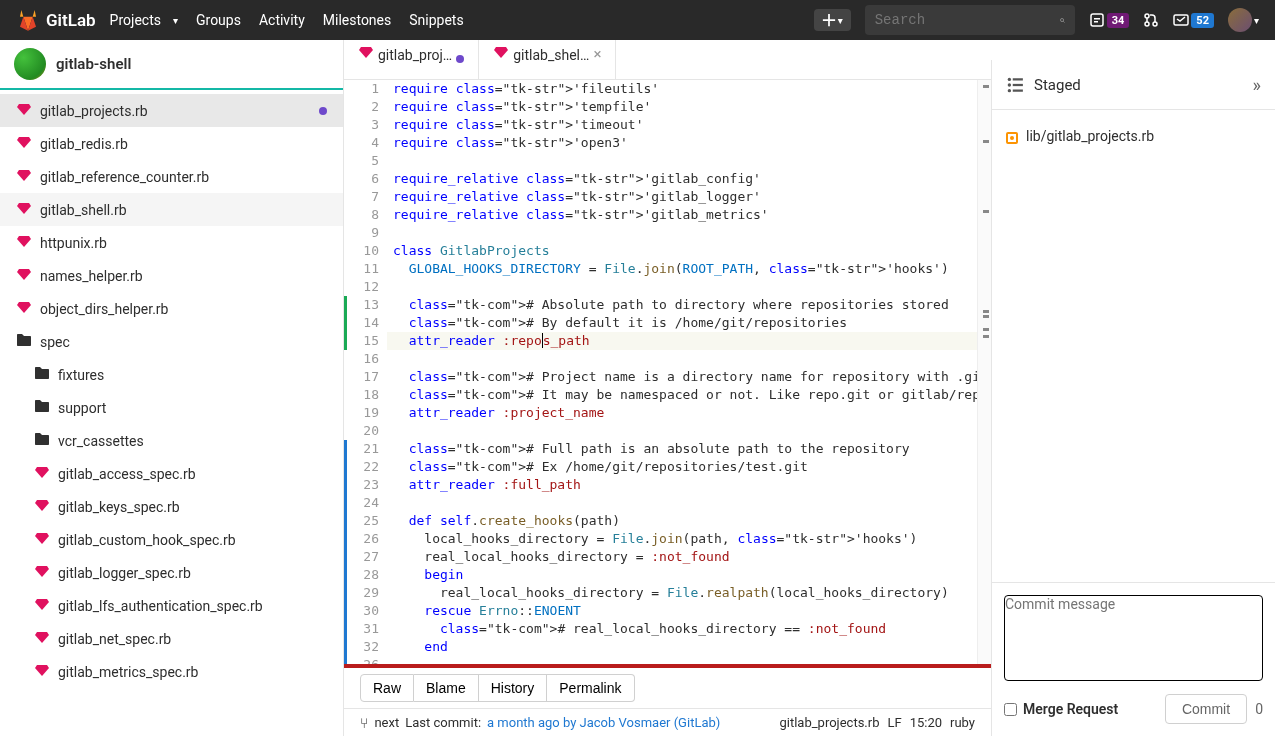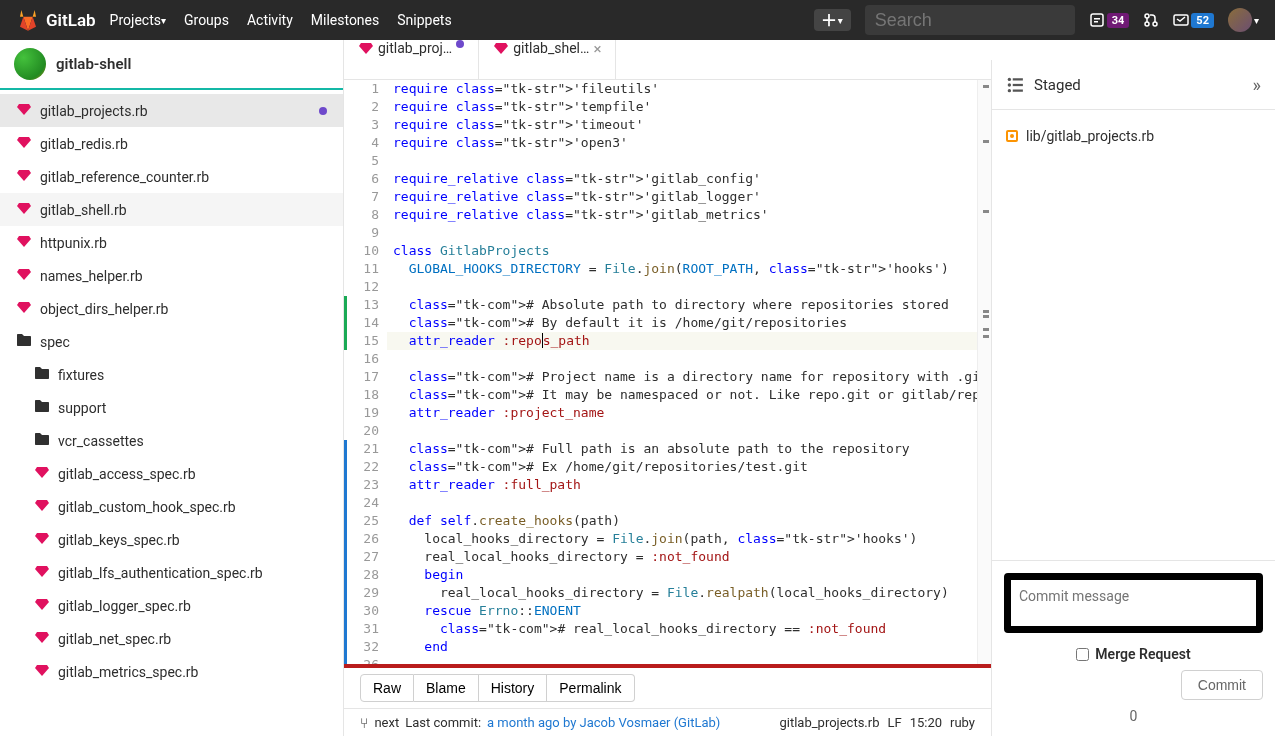--- a/index.html
+++ b/index.html
@@ -3,25 +3,25 @@
 <meta charset="utf-8">
 <style>
 * { margin: 0; padding: 0; box-sizing: border-box; }
 body { font-family: -apple-system, BlinkMacSystemFont, "Segoe UI", Roboto, sans-serif; font-size: 14px; color: #2e2e2e; background: #fff; width: 1275px; height: 736px; overflow: hidden; }
 
 
 .header { background: #292929; height: 40px; display: flex; align-items: center; padding: 0 16px; color: #fff; }
 .logo { display: flex; align-items: center; gap: 6px; font-weight: 600; font-size: 17px; margin-right: 14px; }
 .logo svg { width: 24px; height: 24px; }
 .nav { display: flex; gap: 18px; align-items: center; }
-.nav-item { color: #fff; font-size: 14px; cursor: pointer; display: flex; align-items: center; gap: 0; }
+.nav-item { color: #fff; font-size: 14px; cursor: pointer; display: flex; align-items: center; gap: 12px; }
 .header-right { margin-left: auto; display: flex; align-items: center; gap: 14px; }
 .plus-btn { background: #444; border-radius: 4px; padding: 4px 8px; display: flex; align-items: center; gap: 2px; cursor: pointer; }
 .search-box { background: #3a3a3a; border-radius: 4px; height: 30px; width: 210px; display: flex; align-items: center; padding: 0 10px; color: #aaa; gap: 8px; }
-.search-box input { background: transparent; border: none; outline: none; color: #f97316; flex: 1; font-size: 18px; }
+.search-box input { background: transparent; border: none; outline: none; color: #f97316; flex: 1; font-size: 14px; font-family: Liberation Mono, monospace; }
 .header-icon { display: flex; align-items: center; gap: 2px; cursor: pointer; position: relative; }
 .badge { background: #701a75; color: #fff; font-size: 11px; font-weight: 700; padding: 1px 5px; border-radius: 3px; }
 .badge-blue { background: #1f78d1; }
 .avatar { width: 24px; height: 24px; border-radius: 50%; background: linear-gradient(135deg,#8a6d3b,#6b4e71); }
 
 
 .main { display: flex; height: calc(736px - 40px); }
 
 
 .sidebar { width: 344px; border-right: 1px solid #e5e5e5; display: flex; flex-direction: column; overflow: hidden; }
@@ -38,21 +38,21 @@
 .folder-icon { width: 16px; height: 14px; fill: #303030; }
 .dot { width: 8px; height: 8px; border-radius: 50%; background: #6e49cb; margin-left: auto; }
 .tree::-webkit-scrollbar { width: 8px; }
 .tree::-webkit-scrollbar-thumb { background: #d0d0d0; border-radius: 4px; }
 
 
 .editor-pane { flex: 1; display: flex; flex-direction: column; min-width: 0; }
 
 
 .tabs { height: 40px; display: flex; border-bottom: 1px solid #e5e5e5; }
-.tab { display: flex; align-items: flex-start; gap: 4px; padding: 0 14px; border-right: 1px solid #e5e5e5; font-size: 14px; max-width: 150px; cursor: pointer; }
+.tab { display: flex; align-items: flex-end; gap: 4px; padding: 16px 14px; border-right: 1px solid #e5e5e5; font-size: 14px; max-width: 150px; cursor: pointer; }
 .tab.active { background: #fff; }
 .tab-label { white-space: nowrap; overflow: hidden; text-overflow: ellipsis; max-width: 80px; }
 .tab .dot-s { width: 8px; height: 8px; border-radius: 50%; background: #6e49cb; flex-shrink: 0; }
 .tab .close { color: #999; font-size: 15px; cursor: pointer; flex-shrink: 0; }
 
 
 .code-wrap { flex: 1; display: flex; overflow: hidden; font-family: Menlo, Monaco, Consolas, monospace; font-size: 13px; line-height: 18px; position: relative; }
 .change-bar { width: 3px; }
 .gutter { width: 40px; text-align: right; color: #999; padding-right: 8px; user-select: none; }
 .gutter .ln { height: 18px; }
@@ -84,27 +84,27 @@
 .status-bar .link { color: #1f78d1; cursor: pointer; }
 .status-bar .right { margin-left: auto; display: flex; gap: 8px; }
 .branch-icon { font-size: 14px; }
 
 
 .staged { width: 284px; border-left: 1px solid #e5e5e5; display: flex; flex-direction: column; margin-top: 20px; }
 .staged-header { height: 50px; border-bottom: 1px solid #e5e5e5; display: flex; align-items: center; padding: 0 14px; gap: 10px; font-size: 15px; }
 .list-icon { width: 18px; height: 18px; }
 .collapse-icon { margin-left: auto; cursor: pointer; font-size: 18px; color: #666; }
 .staged-files { flex: 1; padding: 18px 14px; }
-.staged-file { display: flex; align-items: center; gap: 8px; font-size: 14px; }
+.staged-file { display: flex; align-items: flex-end; gap: 8px; font-size: 14px; }
 .staged-file-icon { width: 12px; height: 12px; border: 2px solid #fc9403; border-radius: 2px; position: relative; }
 .staged-file-icon::after { content:''; position:absolute; top:2px; left:2px; width:4px; height:4px; background:#fc9403; border-radius:50%; }
 
 .commit-area { border-top: 1px solid #e5e5e5; padding: 12px; }
-.commit-msg { width: 100%; height: 60px; border: 7px solid #000000; border-radius: 4px; padding: 8px; font-family: inherit; font-size: 14px; resize: none; outline: none; }
-.commit-row { display: flex; align-items: center; margin-top: 10px; gap: 8px; flex-direction: column; }
+.commit-msg { width: 100%; height: 86px; border: 1px solid #000000; border-radius: 4px; padding: 0; font-family: inherit; font-size: 14px; resize: none; outline: none; }
+.commit-row { display: flex; align-items: center; margin-top: 10px; gap: 8px; }
 .mr-check { display: flex; align-items: center; gap: 6px; font-weight: 600; font-size: 14px; }
 .commit-btn { margin-left: auto; border: 1px solid #d0d0d0; padding: 6px 16px; border-radius: 4px; background: #fff; cursor: pointer; font-size: 14px; color: #666; }
 .commit-count { font-size: 14px; color: #666; }
 
 .chev { font-size: 10px; }
 </style>
 </head>
 <body>
 
 <div class="header">
@@ -250,39 +250,39 @@
         <div class="tree-item indent">
           <span><svg class="ruby-icon" viewBox="0 0 16 16">
               <path d="M3 3h10l2 3-7 8-7-8z"></path>
             </svg></span>
           <span>gitlab_access_spec.rb</span>
         </div>
         <div class="tree-item indent">
           <span><svg class="ruby-icon" viewBox="0 0 16 16">
               <path d="M3 3h10l2 3-7 8-7-8z"></path>
             </svg></span>
+          <span>gitlab_keys_spec.rb</span>
+        </div>
+        <div class="tree-item indent">
+          <span><svg class="ruby-icon" viewBox="0 0 16 16">
+              <path d="M3 3h10l2 3-7 8-7-8z"></path>
+            </svg></span>
           <span>gitlab_custom_hook_spec.rb</span>
         </div>
         <div class="tree-item indent">
           <span><svg class="ruby-icon" viewBox="0 0 16 16">
               <path d="M3 3h10l2 3-7 8-7-8z"></path>
             </svg></span>
-          <span>gitlab_keys_spec.rb</span>
+          <span>gitlab_logger_spec.rb</span>
         </div>
         <div class="tree-item indent">
           <span><svg class="ruby-icon" viewBox="0 0 16 16">
               <path d="M3 3h10l2 3-7 8-7-8z"></path>
             </svg></span>
           <span>gitlab_lfs_authentication_spec.rb</span>
-        </div>
-        <div class="tree-item indent">
-          <span><svg class="ruby-icon" viewBox="0 0 16 16">
-              <path d="M3 3h10l2 3-7 8-7-8z"></path>
-            </svg></span>
-          <span>gitlab_logger_spec.rb</span>
         </div>
         <div class="tree-item indent">
           <span><svg class="ruby-icon" viewBox="0 0 16 16">
               <path d="M3 3h10l2 3-7 8-7-8z"></path>
             </svg></span>
           <span>gitlab_net_spec.rb</span>
         </div>
         <div class="tree-item indent">
           <span><svg class="ruby-icon" viewBox="0 0 16 16">
               <path d="M3 3h10l2 3-7 8-7-8z"></path>

